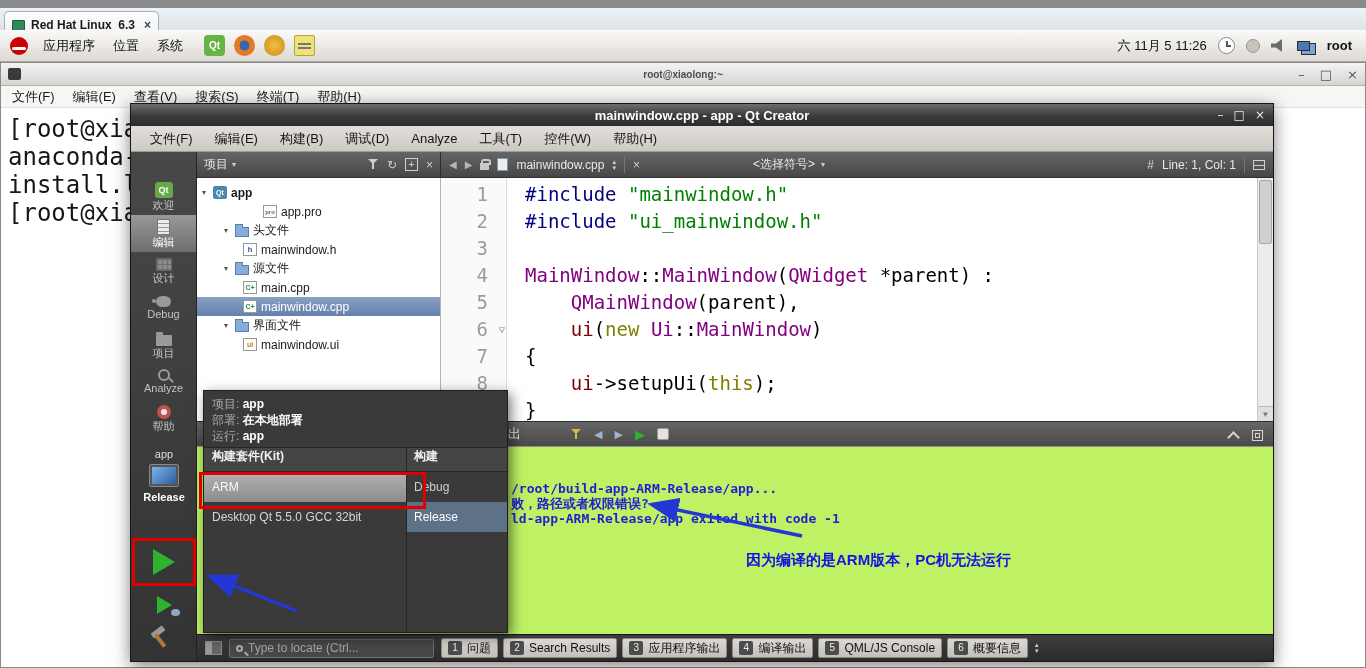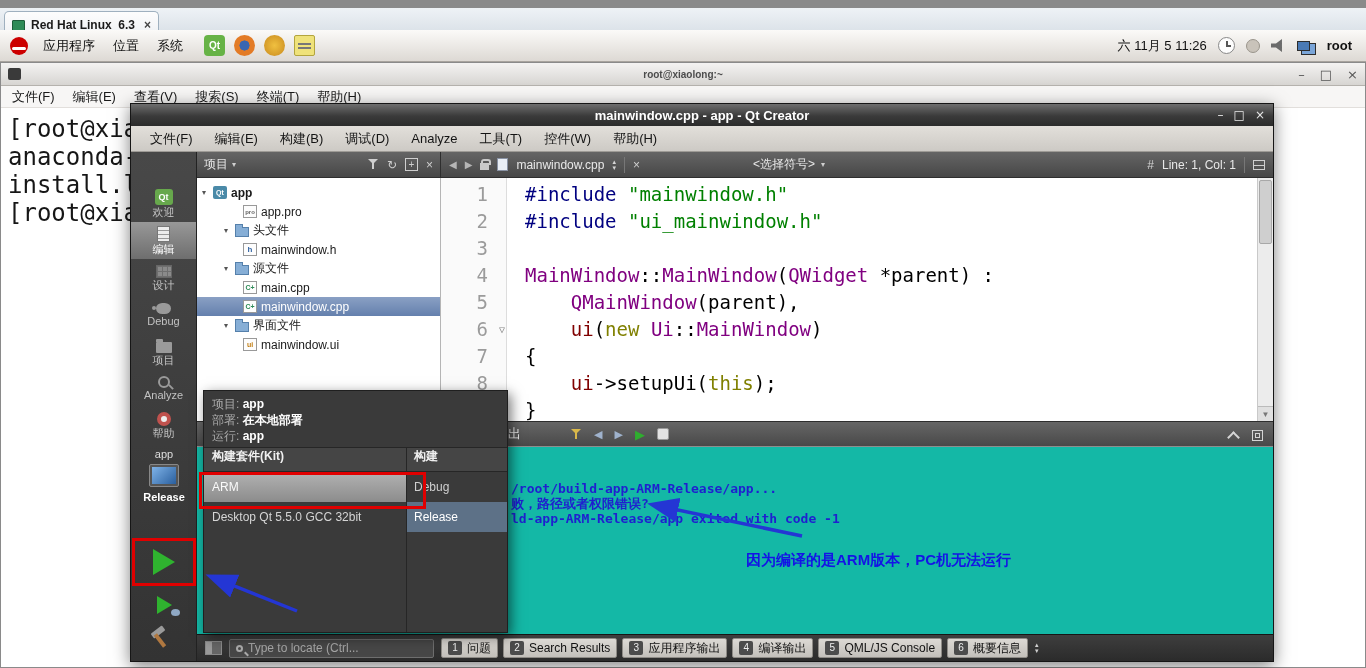--- a/index.html
+++ b/index.html
@@ -50,21 +50,21 @@
 
 .qtwin{position:absolute;left:130px;top:103px;width:1144px;height:559px;background:#3a3a3a;border:1px solid #161616;box-shadow:0 4px 16px rgba(0,0,0,.5);z-index:10}
 .qc-tb{position:absolute;left:0;top:0;right:0;height:22px;background:linear-gradient(#6e6e6e,#3a3a3a 55%,#2b2b2b);display:flex;align-items:center}
 .qc-title{position:absolute;left:0;right:0;text-align:center;color:#fff;font-weight:bold;font-size:13px}
 .qc-btns{margin-left:auto;display:flex;gap:10px;padding-right:8px;color:#e8e8e8;font-size:12px;z-index:1;font-family:"DejaVu Sans",sans-serif}
 .qc-mb{position:absolute;left:0;top:22px;right:0;height:26px;background:linear-gradient(#e2dfda,#cdcac5);border-bottom:1px solid #9e9b96;display:flex;align-items:center;padding-left:8px}
 .qmenu{font-size:13px;color:#141414;padding:0 11px}
 
 
 .qc-modebar{position:absolute;left:0;top:48px;width:66px;bottom:0;background:linear-gradient(#484848,#333);border-right:1px solid #222}
-.modes{padding-top:33px}
+.modes{padding-top:26px}
 .mode{height:37px;display:flex;flex-direction:column;align-items:center;justify-content:center;gap:2px;color:#c2c2c2;font-size:11px}
 .mode.active{background:linear-gradient(#989898,#6e6e6e);color:#fff}
 .mlabel{line-height:11px;white-space:nowrap}
 .mico{width:20px;height:17px;display:flex;align-items:center;justify-content:center}
 .ic-welcome{width:18px;height:16px;background:#67a84c;border-radius:3px;color:#fff}
 .ic-welcome::before{content:"Qt";font-size:9px;font-weight:bold}
 .ic-edit{width:13px;height:16px;background:#ececec;border:1px solid #777;background-image:linear-gradient(#9a9a9a 1px,transparent 1px);background-size:100% 4px;background-position:0 3px}
 .ic-design{width:16px;height:13px;background:#8a8a8a;border:1px solid #666;background-image:linear-gradient(90deg,#6f6f6f 1px,transparent 1px),linear-gradient(#6f6f6f 1px,transparent 1px);background-size:5px 5px}
 .ic-debug{width:15px;height:11px;background:#9a9a9a;border-radius:50%/60%;position:relative}
 .ic-debug::before{content:"";position:absolute;left:-4px;top:3px;width:4px;height:4px;background:#9a9a9a;border-radius:50%}
@@ -149,21 +149,21 @@
 .op-tb{position:relative;height:26px;background:linear-gradient(#666,#494949);border-top:1px solid #2e2e2e;border-bottom:1px solid #8e8e8e;display:flex;align-items:center;color:#e8e8e8}
 .op-label{position:absolute;left:246px;line-height:26px;font-size:13px;white-space:nowrap}
 .op-icons{display:flex;align-items:center;gap:12px;padding-left:374px}
 .oico.nav{color:#9fb2cc;font-size:11px}
 .oico.run{color:#2fae2f;font-size:13px}
 .stopbox{width:12px;height:12px;background:#e3e3e3;border:1px solid #9a9a9a;border-radius:2px}
 .op-right{position:absolute;right:10px;top:0;height:26px;display:flex;align-items:center;gap:14px}
 .chev{width:9px;height:9px;border-left:2px solid #d5d5d5;border-top:2px solid #d5d5d5;transform:rotate(45deg);margin-top:4px}
 .maxbox{width:11px;height:11px;border:1px solid #d5d5d5;position:relative}
 .maxbox::before{content:"";position:absolute;inset:2px;border:1px solid #d5d5d5}
-.op-content{position:absolute;left:0;top:26px;right:0;bottom:0;background:#14b8a6;overflow:hidden}
+.op-content{position:absolute;left:0;top:26px;right:0;bottom:0;background:#bef264;overflow:hidden}
 .op-lines{position:absolute;left:314px;top:34px;font-family:"DejaVu Sans Mono",monospace;font-size:13px;font-weight:bold;line-height:15px;color:#1f1fd0}
 .ol{white-space:pre}
 .op-note{position:absolute;left:549px;top:104px;font-size:15px;font-weight:bold;color:#1414e6;white-space:nowrap}
 
 
 .qc-bb{position:absolute;left:66px;right:0;bottom:0;height:27px;background:linear-gradient(#3e3e3e,#2b2b2b);border-top:1px solid #161616;display:flex;align-items:center;gap:7px;padding:0 8px}
 .sb-toggle{width:17px;height:14px;background:#666;border:1px solid #8a8a8a;position:relative}
 .sb-toggle::before{content:"";position:absolute;left:0;top:0;bottom:0;width:6px;background:#9a9a9a}
 .locator{width:205px;height:19px;background:#474747;border:1px solid #6e6e6e;border-radius:2px;display:flex;align-items:center;gap:5px;padding:0 6px}
 .mag{width:7px;height:7px;border:2px solid #aaa;border-radius:50%;position:relative;flex:0 0 auto}
@@ -368,21 +368,21 @@
       <span class="vsep"></span>
       <span class="splitico"></span>
     </div>
 
     <div class="qc-tree">
         <div class="trow" style="padding-left: 2px;">
           <span class="exp">▾</span>
           <span class="fico fi-app"></span>
           <span class="tlabel b">app</span>
         </div>
-        <div class="trow" style="padding-left: 46px;">
+        <div class="trow" style="padding-left: 66px;">
           <span class="fico fi-pro"></span>
           <span class="tlabel">app.pro</span>
         </div>
         <div class="trow" style="padding-left: 24px;">
           <span class="exp">▾</span>
           <span class="fico fi-folder"></span>
           <span class="tlabel">头文件</span>
         </div>
         <div class="trow" style="padding-left: 46px;">
           <span class="fico fi-h"></span>

